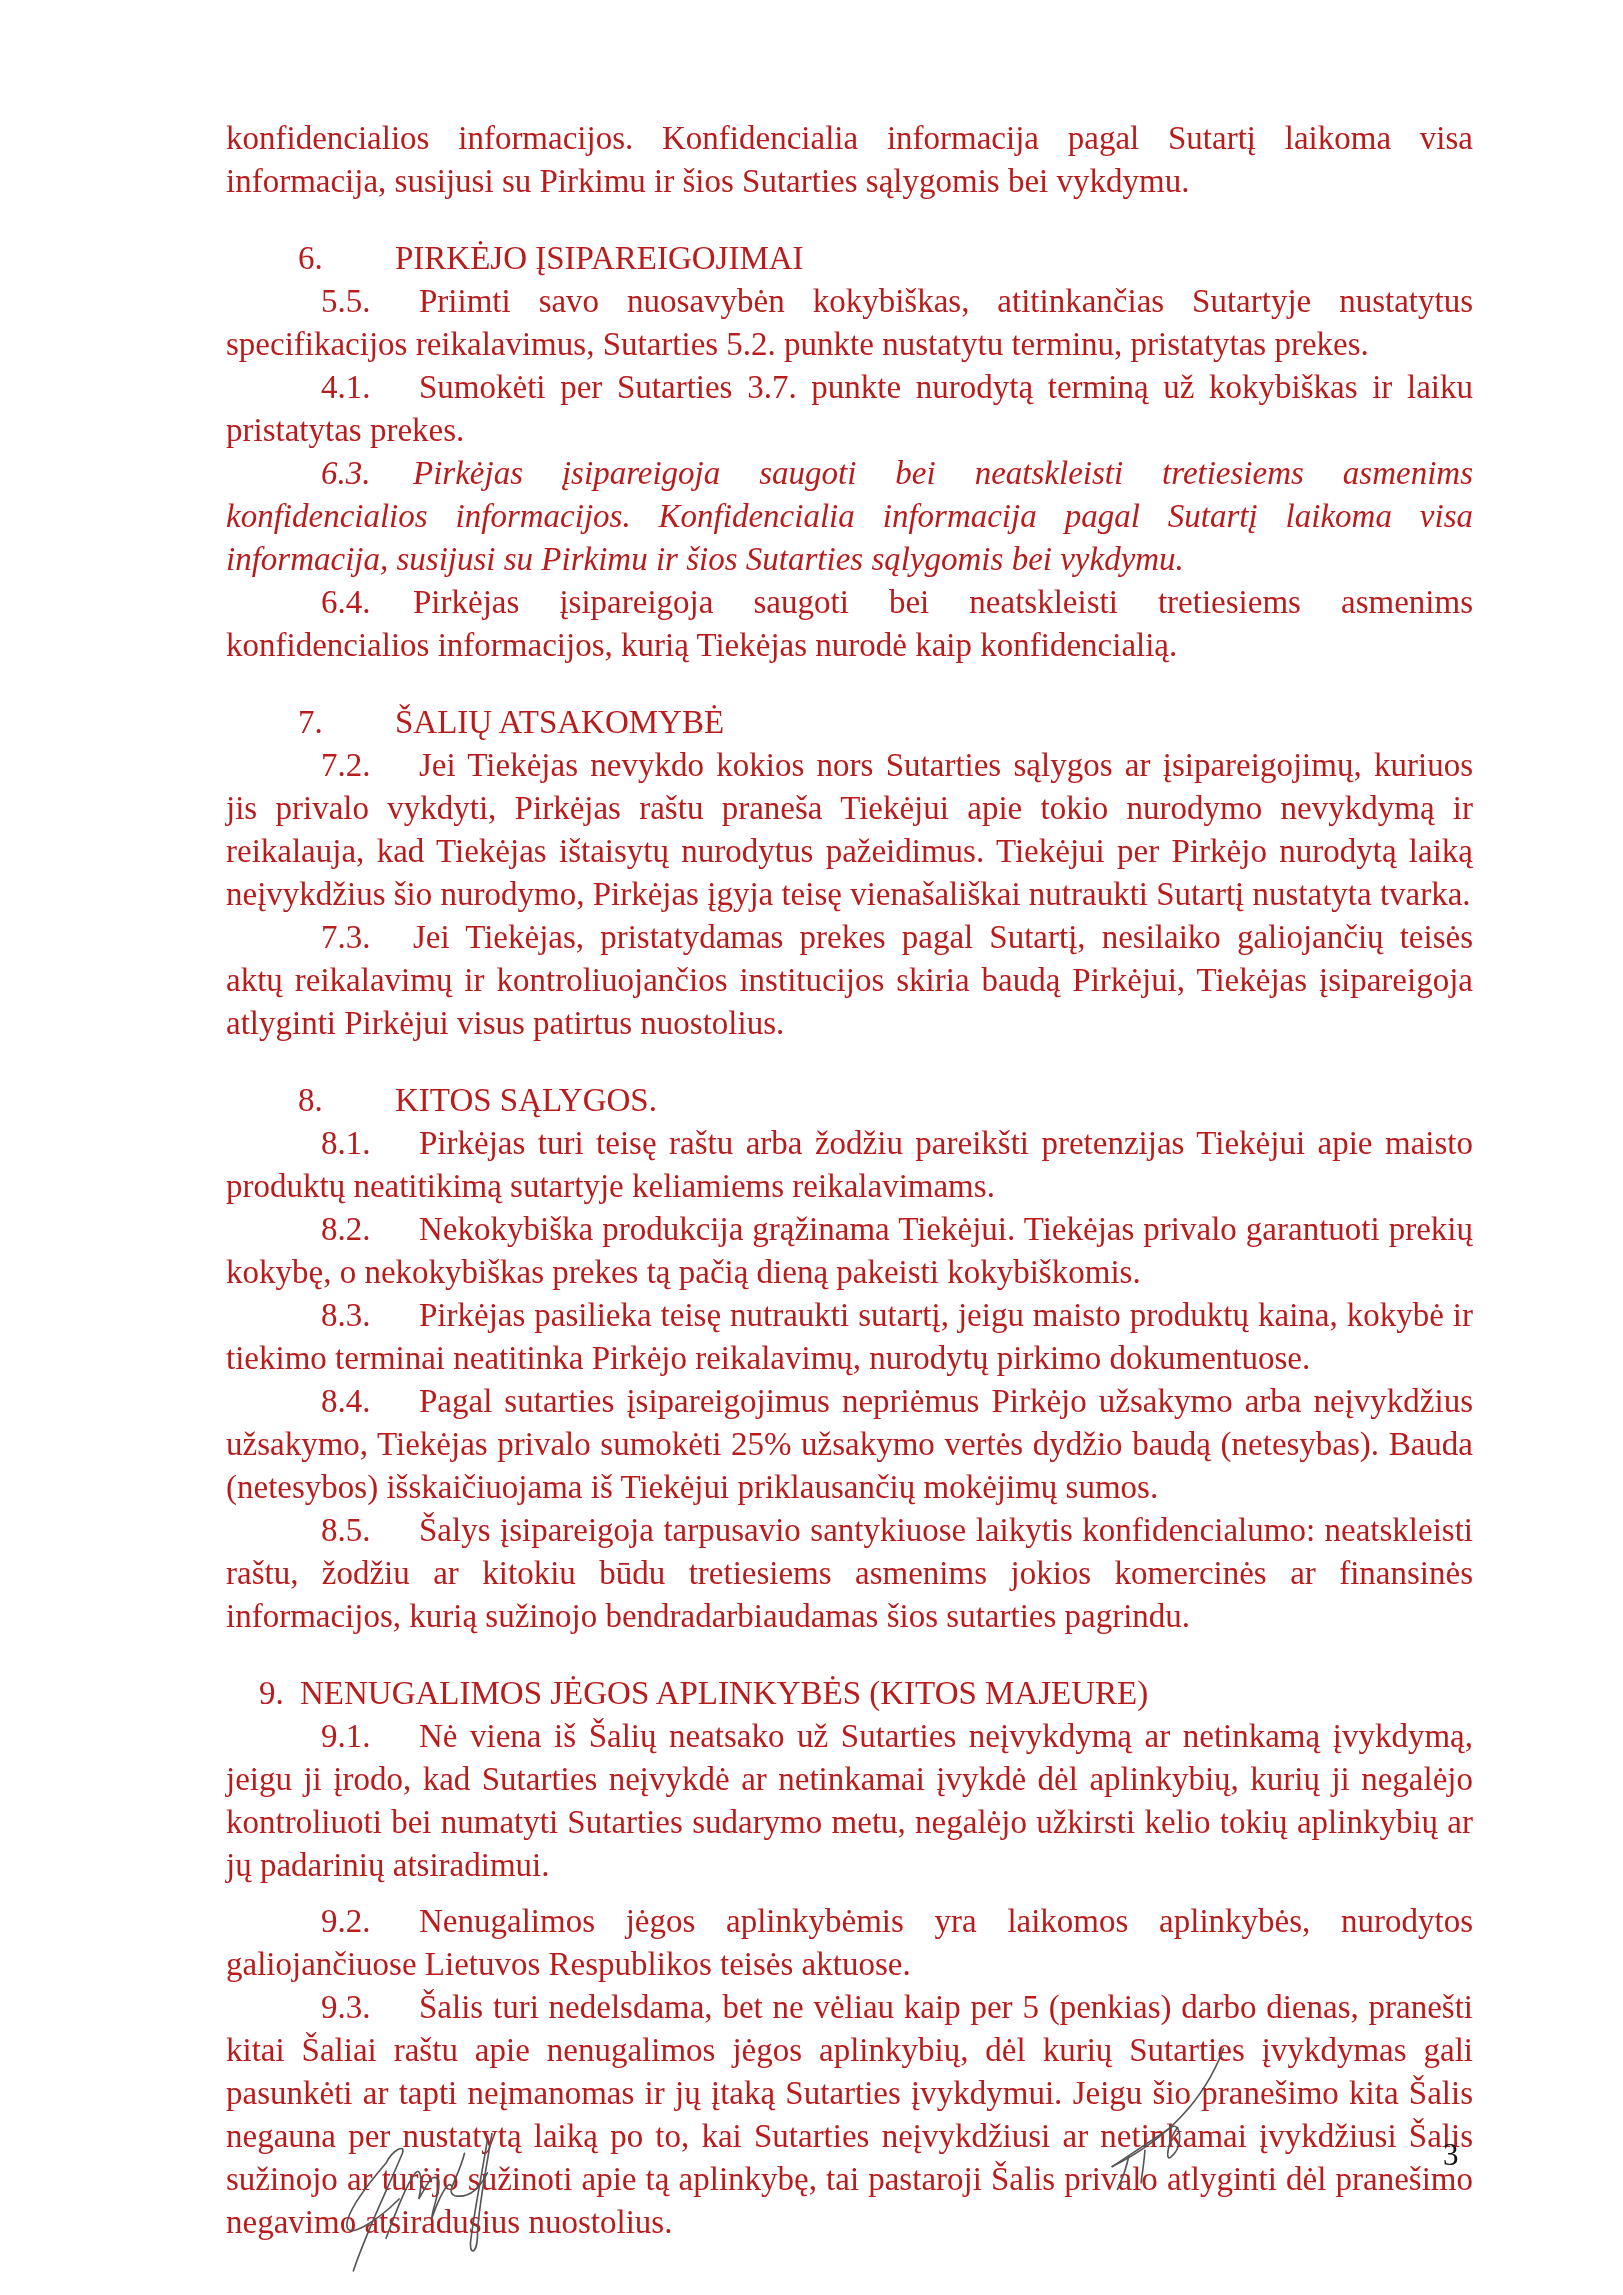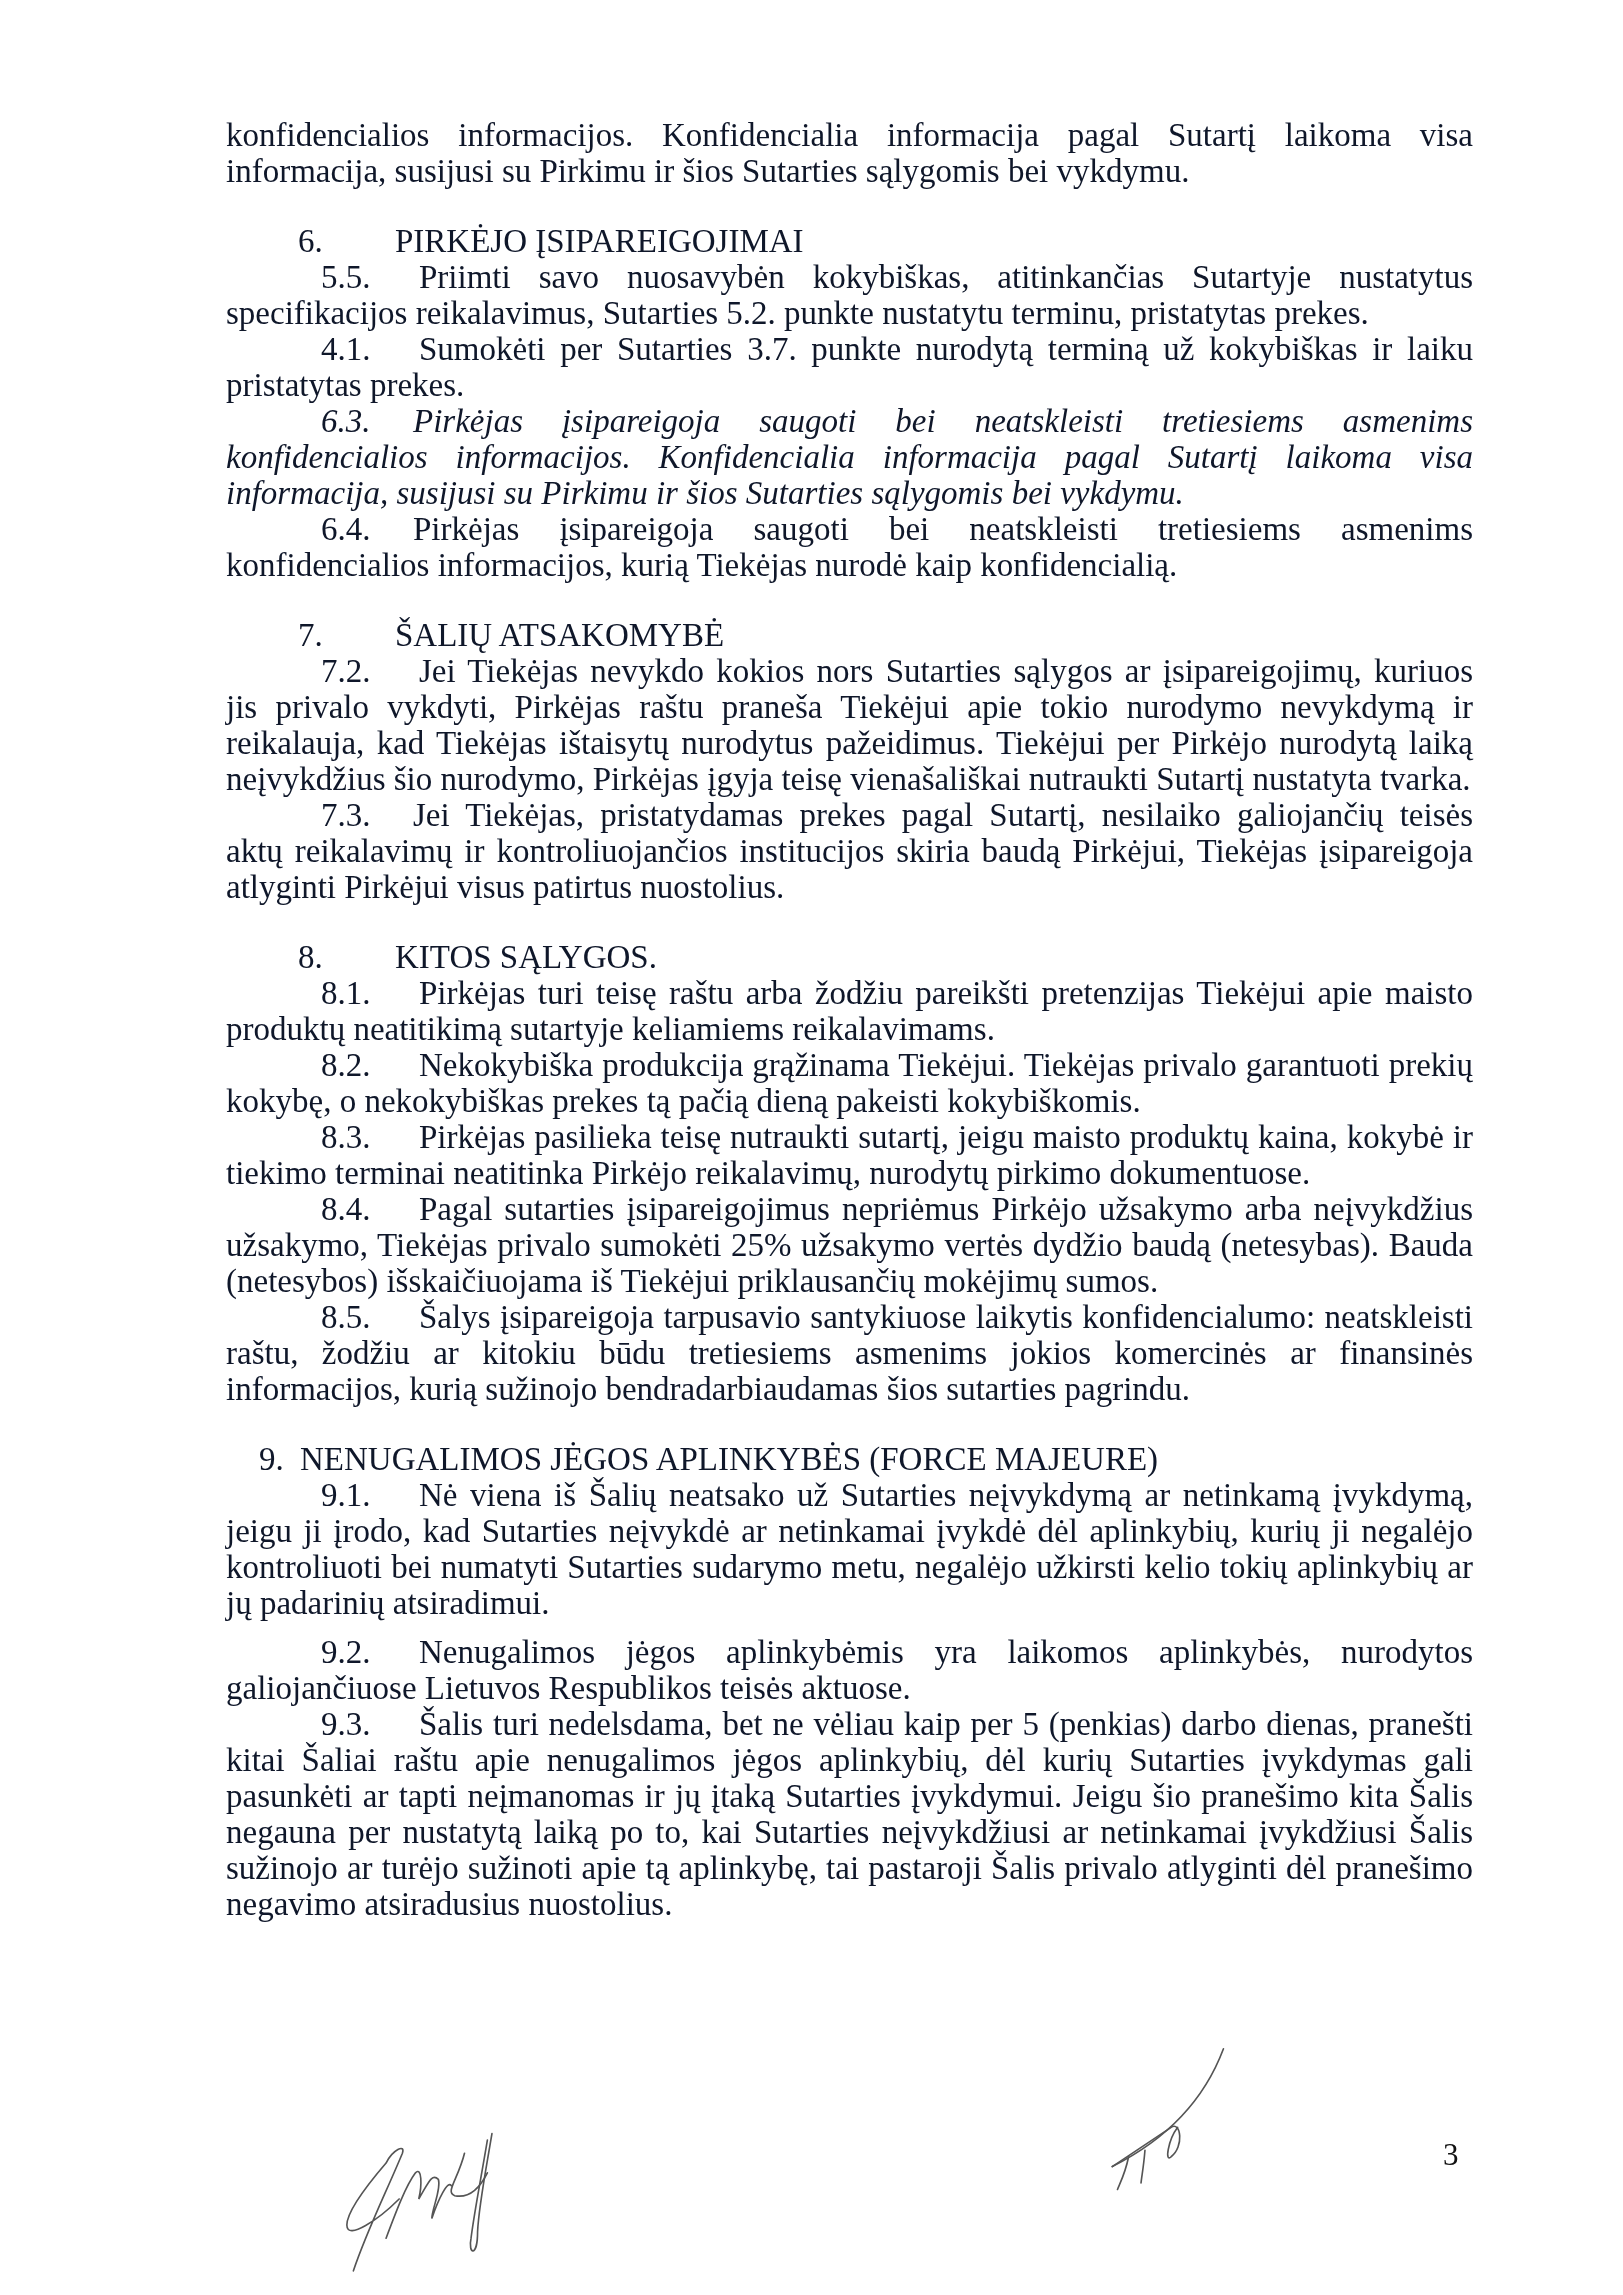--- a/index.html
+++ b/index.html
@@ -1,20 +1,20 @@
 <!DOCTYPE html>
 <html style="font-size:10.5px"><head>
 <meta charset="utf-8">
 <style>
   html, body { margin: 0; padding: 0; background: #ffffff; }
   body { width: 1623px; height: 2295px; position: relative; overflow: hidden; }
   .page {
     position: absolute; left: 226px; top: 117px; width: 1247px;
     font-family: "Liberation Serif", "DejaVu Serif", serif;
-    font-size: 33px; line-height: 36px; color: #0f172a;
+    font-size: 33px; line-height: 43px; color: #b91c1c;
   }
   .p { text-align: justify; text-align-last: left; margin: 0; }
   .clause { text-indent: 95px; }
   .clause .num { display: inline-block; text-indent: 0; width: 98px; }
   .clause.tight .num { width: 92px; }
   .heading { margin: 34px 0 0 0; padding-left: 72px; }
   .heading .num { display: inline-block; width: 97px; }
   .heading.h9 { padding-left: 33px; }
   .heading.h9 .num { width: 41px; }
   .italic { font-style: italic; }
@@ -47,21 +47,21 @@
   <div class="heading">
     <span class="num">8.</span><span>KITOS SĄLYGOS.</span>
   </div>
   <p class="p clause"><span class="num">8.1.</span><span>Pirkėjas turi teisę raštu arba žodžiu pareikšti pretenzijas Tiekėjui apie maisto produktų neatitikimą sutartyje keliamiems reikalavimams.</span></p>
   <p class="p clause"><span class="num">8.2.</span><span>Nekokybiška produkcija grąžinama Tiekėjui. Tiekėjas privalo garantuoti prekių kokybę, o nekokybiškas prekes tą pačią dieną pakeisti kokybiškomis.</span></p>
   <p class="p clause"><span class="num">8.3.</span><span>Pirkėjas pasilieka teisę nutraukti sutartį, jeigu maisto produktų kaina, kokybė ir tiekimo terminai neatitinka Pirkėjo reikalavimų, nurodytų pirkimo dokumentuose.</span></p>
   <p class="p clause"><span class="num">8.4.</span><span>Pagal sutarties įsipareigojimus nepriėmus Pirkėjo užsakymo arba neįvykdžius užsakymo, Tiekėjas privalo sumokėti 25% užsakymo vertės dydžio baudą (netesybas). Bauda (netesybos) išskaičiuojama iš Tiekėjui priklausančių mokėjimų sumos.</span></p>
   <p class="p clause"><span class="num">8.5.</span><span>Šalys įsipareigoja tarpusavio santykiuose laikytis konfidencialumo: neatskleisti raštu, žodžiu ar kitokiu būdu tretiesiems asmenims jokios komercinės ar finansinės informacijos, kurią sužinojo bendradarbiaudamas šios sutarties pagrindu.</span></p>
 
   <div class="heading h9">
-    <span class="num">9.</span><span>NENUGALIMOS JĖGOS APLINKYBĖS (FORCE MAJEURE)</span>
+    <span class="num">9.</span><span>NENUGALIMOS JĖGOS APLINKYBĖS (KITOS MAJEURE)</span>
   </div>
   <p class="p clause"><span class="num">9.1.</span><span>Nė viena iš Šalių neatsako už Sutarties neįvykdymą ar netinkamą įvykdymą, jeigu ji įrodo, kad Sutarties neįvykdė ar netinkamai įvykdė dėl aplinkybių, kurių ji negalėjo kontroliuoti bei numatyti Sutarties sudarymo metu, negalėjo užkirsti kelio tokių aplinkybių ar jų padarinių atsiradimui.</span></p>
   <p class="p clause" style="margin-top:13px"><span class="num">9.2.</span><span>Nenugalimos jėgos aplinkybėmis yra laikomos aplinkybės, nurodytos galiojančiuose Lietuvos Respublikos teisės aktuose.</span></p>
   <p class="p clause"><span class="num">9.3.</span><span>Šalis turi nedelsdama, bet ne vėliau kaip per 5 (penkias) darbo dienas, pranešti kitai Šaliai raštu apie nenugalimos jėgos aplinkybių, dėl kurių Sutarties įvykdymas gali pasunkėti ar tapti neįmanomas ir jų įtaką Sutarties įvykdymui. Jeigu šio pranešimo kita Šalis negauna per nustatytą laiką po to, kai Sutarties neįvykdžiusi ar netinkamai įvykdžiusi Šalis sužinojo ar turėjo sužinoti apie tą aplinkybę, tai pastaroji Šalis privalo atlyginti dėl pranešimo negavimo atsiradusius nuostolius.</span></p>
 </div>
 
 <svg class="sig" style="left:340px; top:2114px;" width="249" height="183" viewBox="0 0 380 280">
   <g fill="none" stroke="#555" stroke-width="2.5" stroke-linecap="round">
     <path d="M20 240 C 40 180, 70 120, 95 60 C 100 45, 80 55, 70 75 C 40 110, 10 150, 10 170 C 10 195, 60 160, 90 130"></path>
     <path d="M70 190 C 85 150, 100 110, 115 90 C 125 80, 125 110, 120 130 C 135 105, 140 90, 150 100 C 155 115, 140 145, 140 160 C 150 130, 165 100, 170 110"></path>

